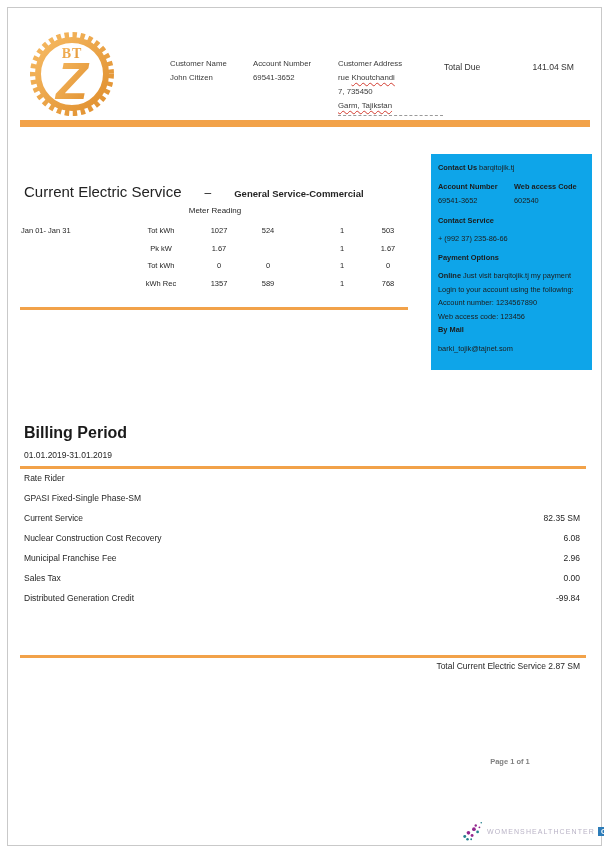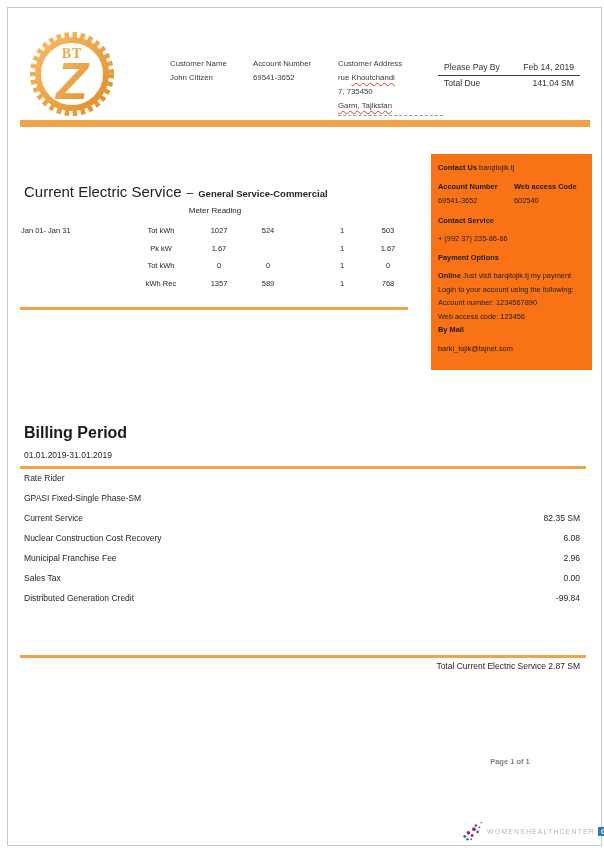--- a/index.html
+++ b/index.html
@@ -19,28 +19,28 @@
         text-decoration-color:#d23b2f;text-decoration-thickness:1px;text-underline-offset:2px;}
 
   .pay-box{position:absolute;left:438px;top:60px;width:142px;font-size:8.6px;color:#333;}
   .pay-row{display:flex;justify-content:space-between;padding:2px 6px 3px 6px;}
   .pay-row.first{border-bottom:1.6px solid #404040;}
 
   .orange-bar{position:absolute;left:20px;top:120px;width:570px;height:7px;background:#F2A249;}
 
   
   .contact-box{position:absolute;left:431px;top:154px;width:161px;box-sizing:border-box;
-       background:#f97316;padding:8px 7px 9px 7px;font-size:7.4px;line-height:12.5px;color:#1c1c1c;}
+       background:#0ea5e9;padding:8px 7px 9px 7px;font-size:7.4px;line-height:12.5px;color:#1c1c1c;}
   .contact-box p{margin:0 0 6px 0;}
   .contact-box p.tight{margin-bottom:1px;}
   .cb-bold{font-weight:700;}
   .cb-grid{display:grid;grid-template-columns:76px auto;margin:0 0 7px 0;row-gap:2px;}
 
   
-  .svc-title{position:absolute;left:24px;top:183px;display:flex;align-items:baseline;gap:5px;}
+  .svc-title{position:absolute;left:24px;top:183px;display:flex;align-items:baseline;gap:23px;}
   .svc-title-main{font-size:15px;color:#222;}
   .svc-sep{font-size:12px;}
   .svc-sub{font-size:9.5px;font-weight:700;}
   .meter-title{position:absolute;left:20px;top:206px;width:390px;text-align:center;font-size:8px;}
   .svc-table{position:absolute;left:20px;top:222px;width:390px;font-size:7.5px;}
   .svc-row{display:grid;grid-template-columns:60px 46px 70px 46px 52px 24px 48px 44px;
            height:17.5px;align-items:center;}
   .svc-row.head{font-weight:700;height:16px;}
   .svc-row span{text-align:center;}
   .svc-row span:first-child{text-align:left;padding-left:1px;}
@@ -95,24 +95,20 @@
     <span>rue</span>
     <span class="wavy">Khoutchandi</span>
   </div>
   <div>7, 735450</div>
   <div class="addr-dashed">
     <span class="wavy">Garm, Tajikstan</span>
   </div>
 </div>
 
 <div class="pay-box">
-  <div class="pay-row first">
-    <span>Please Pay By</span>
-    <span>Feb 14, 2019</span>
-  </div>
   <div class="pay-row">
     <span>Total Due</span>
     <span>141.04 SM</span>
   </div>
 </div>
 
 <div class="orange-bar"></div>
 
 <div class="contact-box">
   <p>

